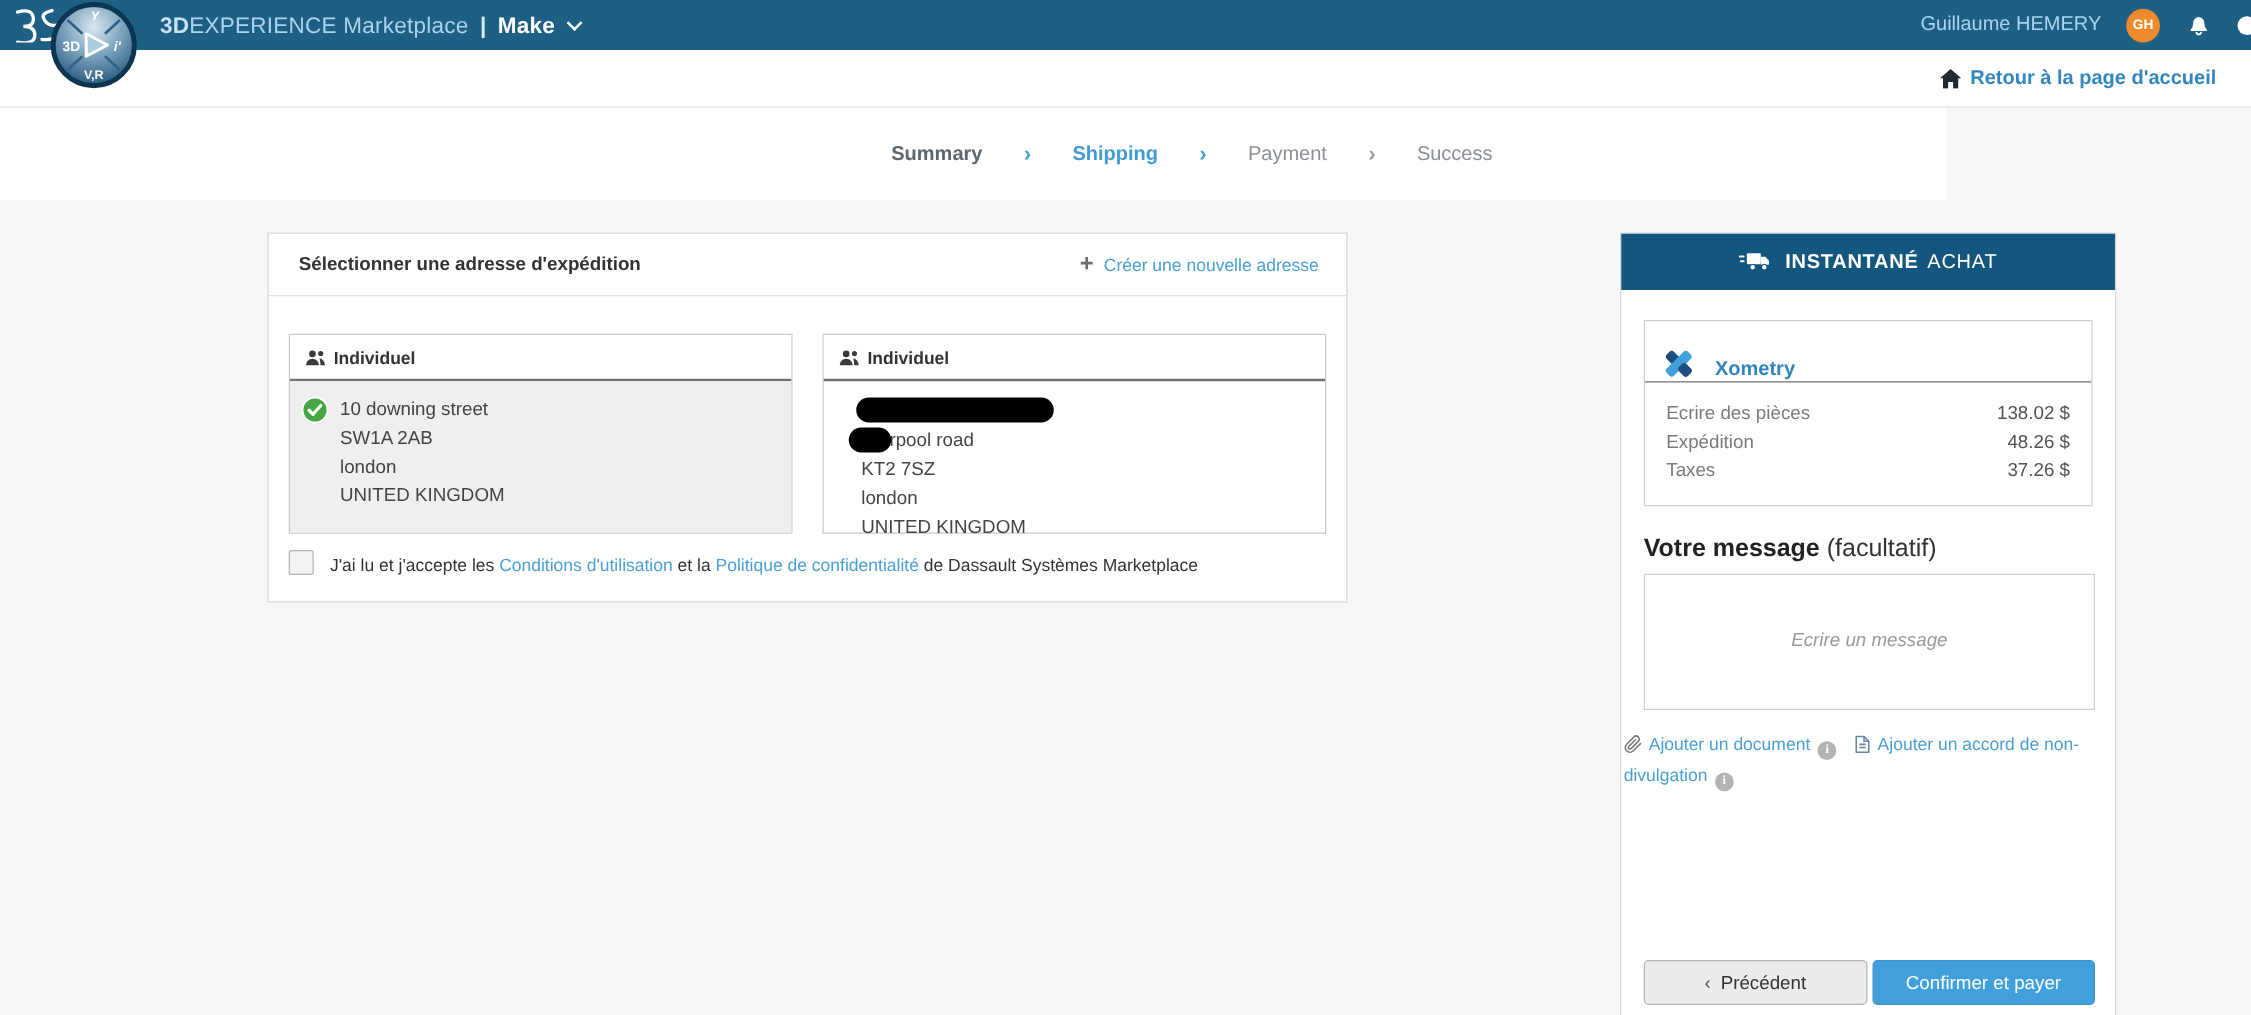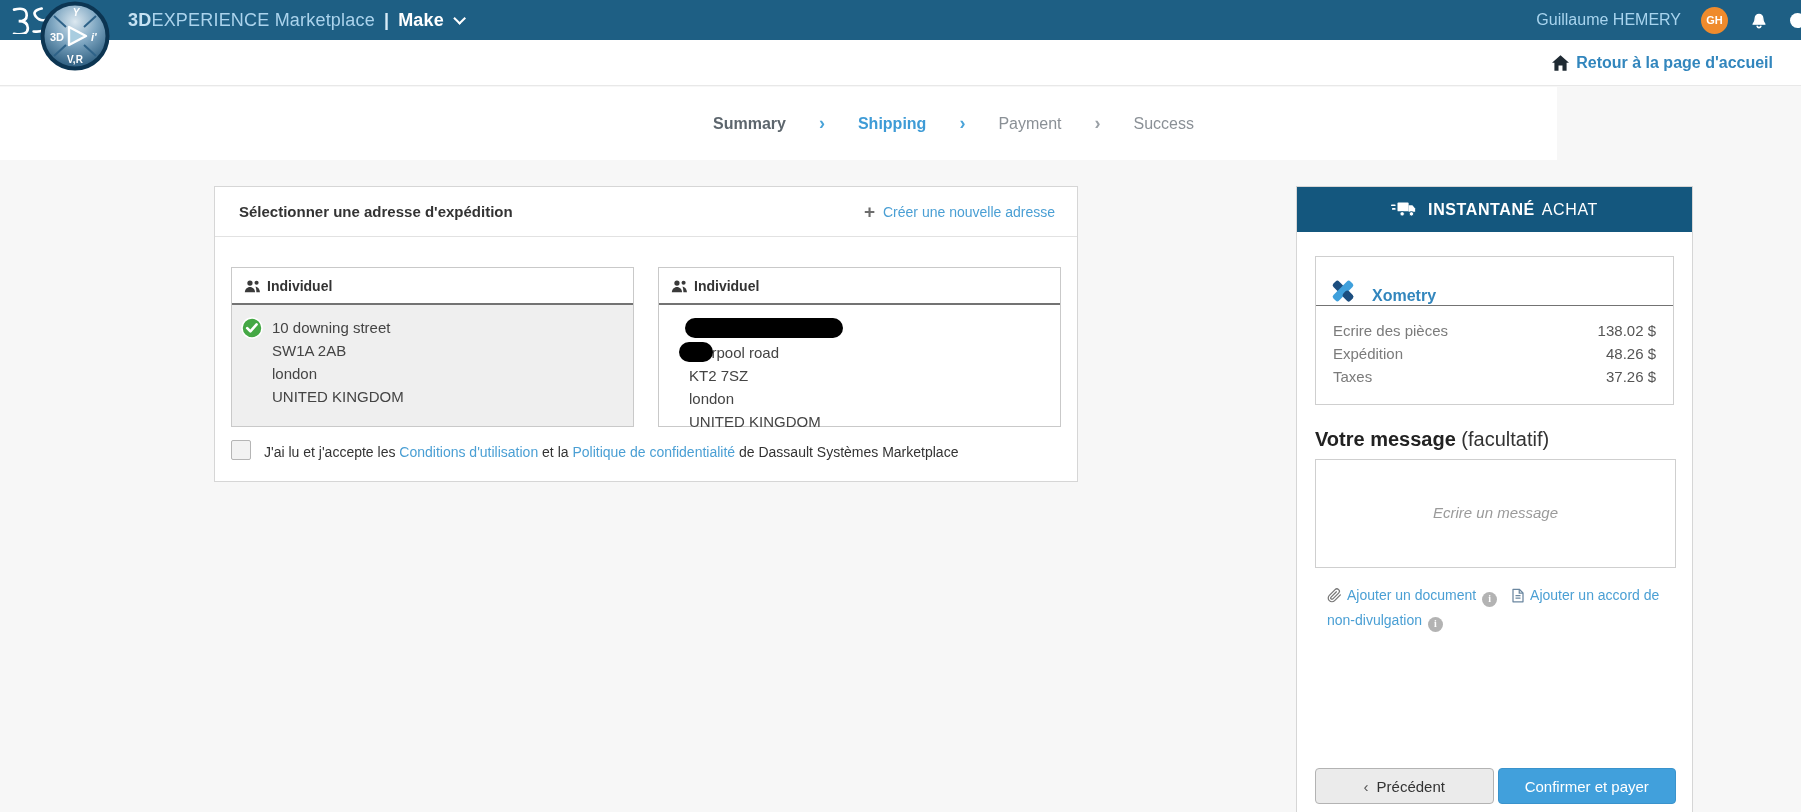--- a/index.html
+++ b/index.html
@@ -129,21 +129,21 @@
   .msg-label { margin: 23px 18px 0 18px; font-size: 20px; color: #222; }
   .msg-label .lb { font-weight: bold; }
   .msg-label .ll { font-weight: normal; color: #333; }
   .msg-area {
     display: block; margin: 8px 18px 0 18px; width: 361px; height: 109px;
     border: 1px solid #cfcfcf; background: #fff; resize: none; outline: none;
     text-align: center; padding-top: 44px; font-family: "Liberation Sans", sans-serif;
     font-size: 15px; font-style: italic; color: #555;
   }
   .msg-area::placeholder { color: #9a9a9a; font-style: italic; }
-  .doc-links { margin: 16px 18px 0 30px; font-size: 14px; line-height: 22px; color: #4a9fd4; }
+  .doc-links { margin: 16px 18px 0 2px; font-size: 14px; line-height: 22px; color: #4a9fd4; }
   .doc-links .ico { display: inline-block; vertical-align: -3px; margin-right: 5px; }
   .info-dot {
     display: inline-flex; width: 15px; height: 15px; border-radius: 50%; background: #b3b3b3;
     color: #fff; font-size: 10px; font-weight: bold; align-items: center; justify-content: center;
     vertical-align: -2px; margin: 0 10px 0 6px; font-family: "Liberation Serif", serif; cursor: pointer;
   }
   .info-dot::after { content: "i"; }
   .actions { position: absolute; left: 18px; bottom: 19px; width: 361px; display: flex; gap: 4px; }
   .btn { height: 36px; flex: 1; border-radius: 4px; font-size: 15px; font-family: "Liberation Sans", sans-serif; cursor: pointer; }
   .btn-prev { background: #ebebeb; border: 1px solid #b3b3b3; color: #333; }

